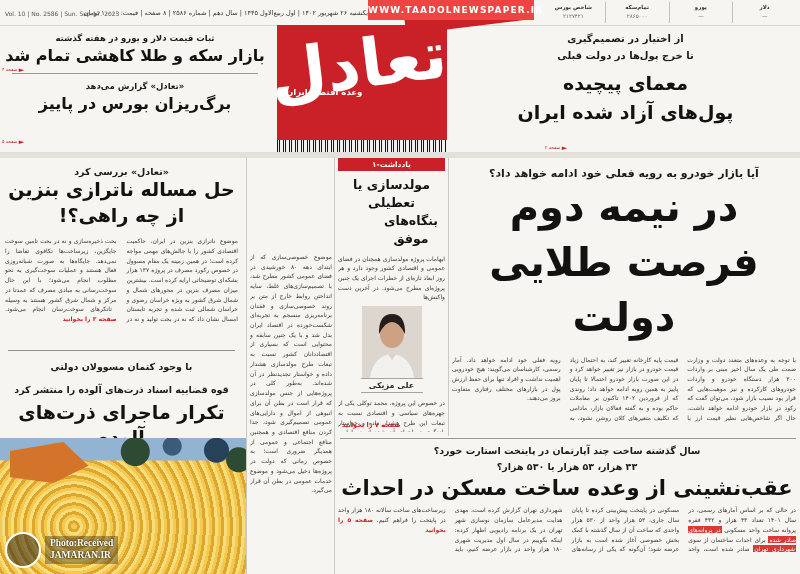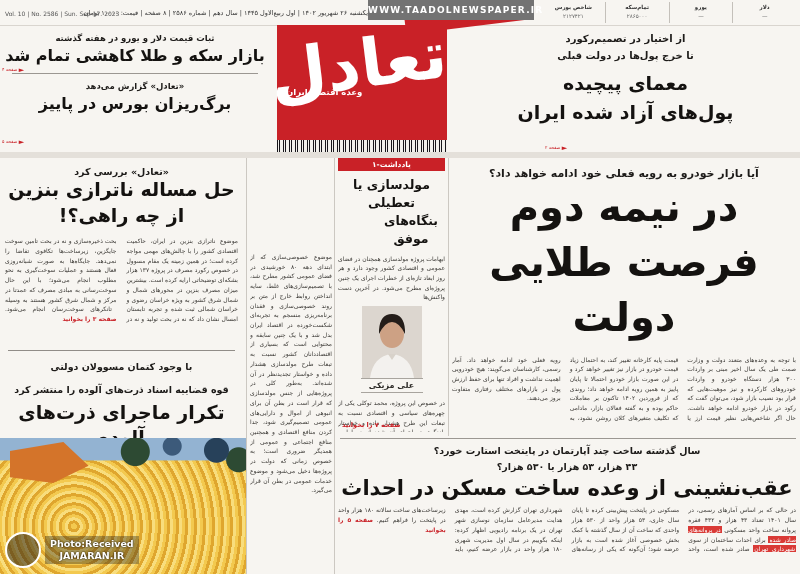--- a/index.html
+++ b/index.html
@@ -7,21 +7,21 @@
         font-family:"DejaVu Sans",sans-serif;direction:rtl;color:#2c2a27;}
 
   
   .topbar{position:absolute;left:0;top:0;width:800px;height:25px;background:#f7f5f1;
           border-bottom:1px solid #d9d5cf;}
   .info-en{position:absolute;left:5px;top:10px;font-size:6px;color:#555;direction:ltr;white-space:nowrap;}
   .info-fa{position:absolute;left:118px;top:9px;width:250px;font-size:6.5px;color:#333;
            direction:rtl;white-space:nowrap;}
   .swoosh{position:absolute;left:405px;top:12px;width:125px;height:15px;background:#c92127;
           transform:rotate(-7deg);}
-  .banner{position:absolute;left:368px;top:0;width:166px;height:20px;background:#737373;
+  .banner{position:absolute;left:368px;top:0;width:166px;height:20px;background:#ef4444;
           color:#fff;font-size:9px;font-weight:bold;letter-spacing:1.2px;text-align:center;
           line-height:20px;direction:ltr;}
   .stats{position:absolute;left:542px;top:2px;width:254px;height:21px;display:flex;direction:ltr;}
   .stat{flex:1;text-align:center;border-left:1px solid #c4c0ba;}
   .stat:first-child{border-left:none;}
   .stat-label{font-size:5.5px;font-weight:bold;color:#333;line-height:10px;}
   .stat-value{font-size:5.5px;color:#666;line-height:8px;}
 
   
   .masthead{position:absolute;left:277px;top:25px;width:170px;height:127px;background:#c92127;}
@@ -70,21 +70,21 @@
       radial-gradient(circle at 97% 16%, #2d4a33 0 12px, rgba(0,0,0,0) 13px),
       linear-gradient(180deg,#93b3d2 0 16%, rgba(147,179,210,0) 17%),
       repeating-radial-gradient(circle at 30% 65%, #f3c94f 0 3px, #dfa62e 3px 6px, #f8dd7d 6px 9px),
       linear-gradient(180deg,#e8b93e,#d3932a);}
   .loader{position:absolute;left:4%;top:3%;width:32%;height:30%;background:#d4742a;
           clip-path:polygon(0 22%,68% 0,100% 58%,55% 100%,0 86%);}
   .watermark{position:absolute;left:5px;bottom:6px;display:flex;align-items:center;direction:ltr;}
   .wm-logo{width:32px;height:32px;border:2px solid #fff;border-radius:50%;
            background:rgba(25,22,20,.5);margin-right:4px;flex:none;}
   .wm-text{background:rgba(25,22,20,.35);padding:2px 5px;color:#fff;font-weight:bold;
-           font-size:9.5px;line-height:1.25;text-shadow:0 0 2px #000;direction:ltr;text-align:center;}
+           font-size:9.5px;line-height:1.25;text-shadow:0 0 2px #000;direction:ltr;text-align:left;font-family:Liberation Serif, serif;}
 
   
   .strip{position:absolute;left:250px;top:158px;width:82px;height:416px;}
   .strip .bodytext{margin-top:94px;height:318px;}
   .note{position:absolute;left:338px;top:158px;width:107px;height:274px;overflow:hidden;}
   .note-label{height:13px;background:#c92127;color:#fff;font-size:7.5px;font-weight:bold;
               text-align:center;line-height:13px;}
   .note .head{font-size:12.5px;line-height:1.45;margin-top:5px;}
   .note .bodytext{margin-top:5px;}
   .note-photo{display:block;width:62px;height:72px;margin:4px auto 0;}
@@ -146,21 +146,21 @@
     <div class="kick">ثبات قیمت دلار و یورو در هفته گذشته</div>
     <div class="head">بازار سکه و طلا کاهشی تمام شد</div>
     <span class="pmark" style="left:2px;top:40px;"><span class="tri">►</span> <span>صفحه ۴</span></span>
     <div class="hline" style="position:relative;left:0;margin:8px 12px 0;"></div>
     <div class="kick">«تعادل» گزارش می‌دهد</div>
     <div class="head">برگ‌ریزان بورس در پاییز</div>
     <span class="pmark" style="left:2px;top:112px;"><span class="tri">►</span> <span>صفحه ۵</span></span>
   </section>
 
   <section class="tr">
-    <div class="kick">از اختیار در تصمیم‌رکورد</div>
+    <div class="kick">از اختیار در تصمیم‌گیری</div>
     <div class="kick">تا خرج پول‌ها در دولت قبلی</div>
     <div class="head" style="margin-top:5px;">معمای پیچیده</div>
     <div class="head">پول‌های آزاد شده ایران</div>
     <span class="pmark" style="left:90px;bottom:0;"><span class="tri">►</span> <span>صفحه ۲</span></span>
   </section>
 
   <div class="band"></div>
 
   <div class="vline" style="left:246px;top:158px;height:416px;"></div>
   <div class="vline" style="left:334px;top:158px;height:416px;"></div>

